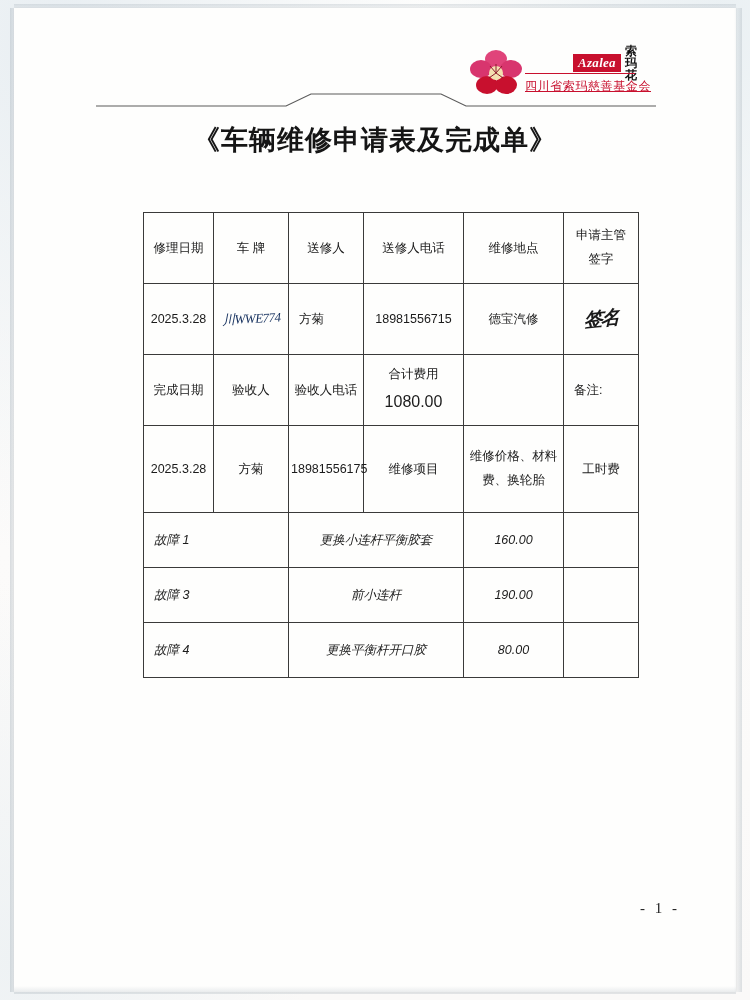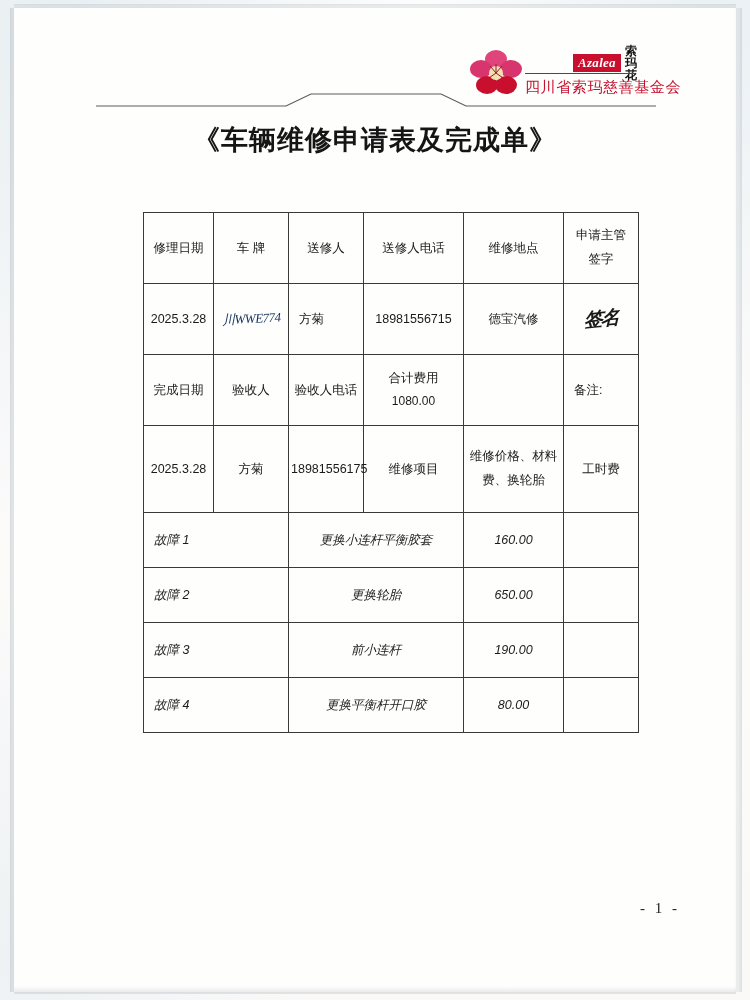--- a/index.html
+++ b/index.html
@@ -100,23 +100,24 @@
     color: #111;
     font-size: 12px;
     font-weight: bold;
     margin-left: 4px;
     line-height: 1;
     letter-spacing: 0px;
   }
   .logo-sub {
     margin-top: 3px;
     color: #c8102e;
-    font-size: 15px;
+    font-size: 12px;
     letter-spacing: .6px;
     white-space: nowrap;
+    text-decoration: underline;
   }
   .logo-rule {
     position: absolute;
     left: 55px;
     top: 25px;
     width: 110px;
     height: 1px;
     background: #c8102e;
   }
 
@@ -196,21 +197,21 @@
     display: inline-block;
     font-family: "Liberation Serif", serif;
     font-size: 19px;
     font-weight: bold;
     font-style: italic;
     color: #1a1a1a;
     transform: rotate(-6deg) skewX(-6deg);
     letter-spacing: -2px;
   }
   .big-num {
-    font-size: 12px;
+    font-size: 16px;
   }
   .small-cell { font-size: 11px; }
 
   
   .page-num {
     position: absolute;
     left: 0;
     top: 900px;
     width: 680px;
     text-align: right;
@@ -327,26 +328,20 @@
         <td>工时费</td>
       </tr>
 
       <tr class="row-fault">
         <td class="left small-cell" colspan="2">故障 1</td>
         <td class="small-cell" colspan="2">更换小连杆平衡胶套</td>
         <td class="small-cell">160.00</td>
         <td class="small-cell"></td>
       </tr>
       <tr class="row-fault">
-        <td class="left small-cell" colspan="2">故障 2</td>
-        <td class="small-cell" colspan="2">更换轮胎</td>
-        <td class="small-cell">650.00</td>
-        <td class="small-cell"></td>
-      </tr>
-      <tr class="row-fault">
         <td class="left small-cell" colspan="2">故障 3</td>
         <td class="small-cell" colspan="2">前小连杆</td>
         <td class="small-cell">190.00</td>
         <td class="small-cell"></td>
       </tr>
       <tr class="row-fault">
         <td class="left small-cell" colspan="2">故障 4</td>
         <td class="small-cell" colspan="2">更换平衡杆开口胶</td>
         <td class="small-cell">80.00</td>
         <td class="small-cell"></td>

